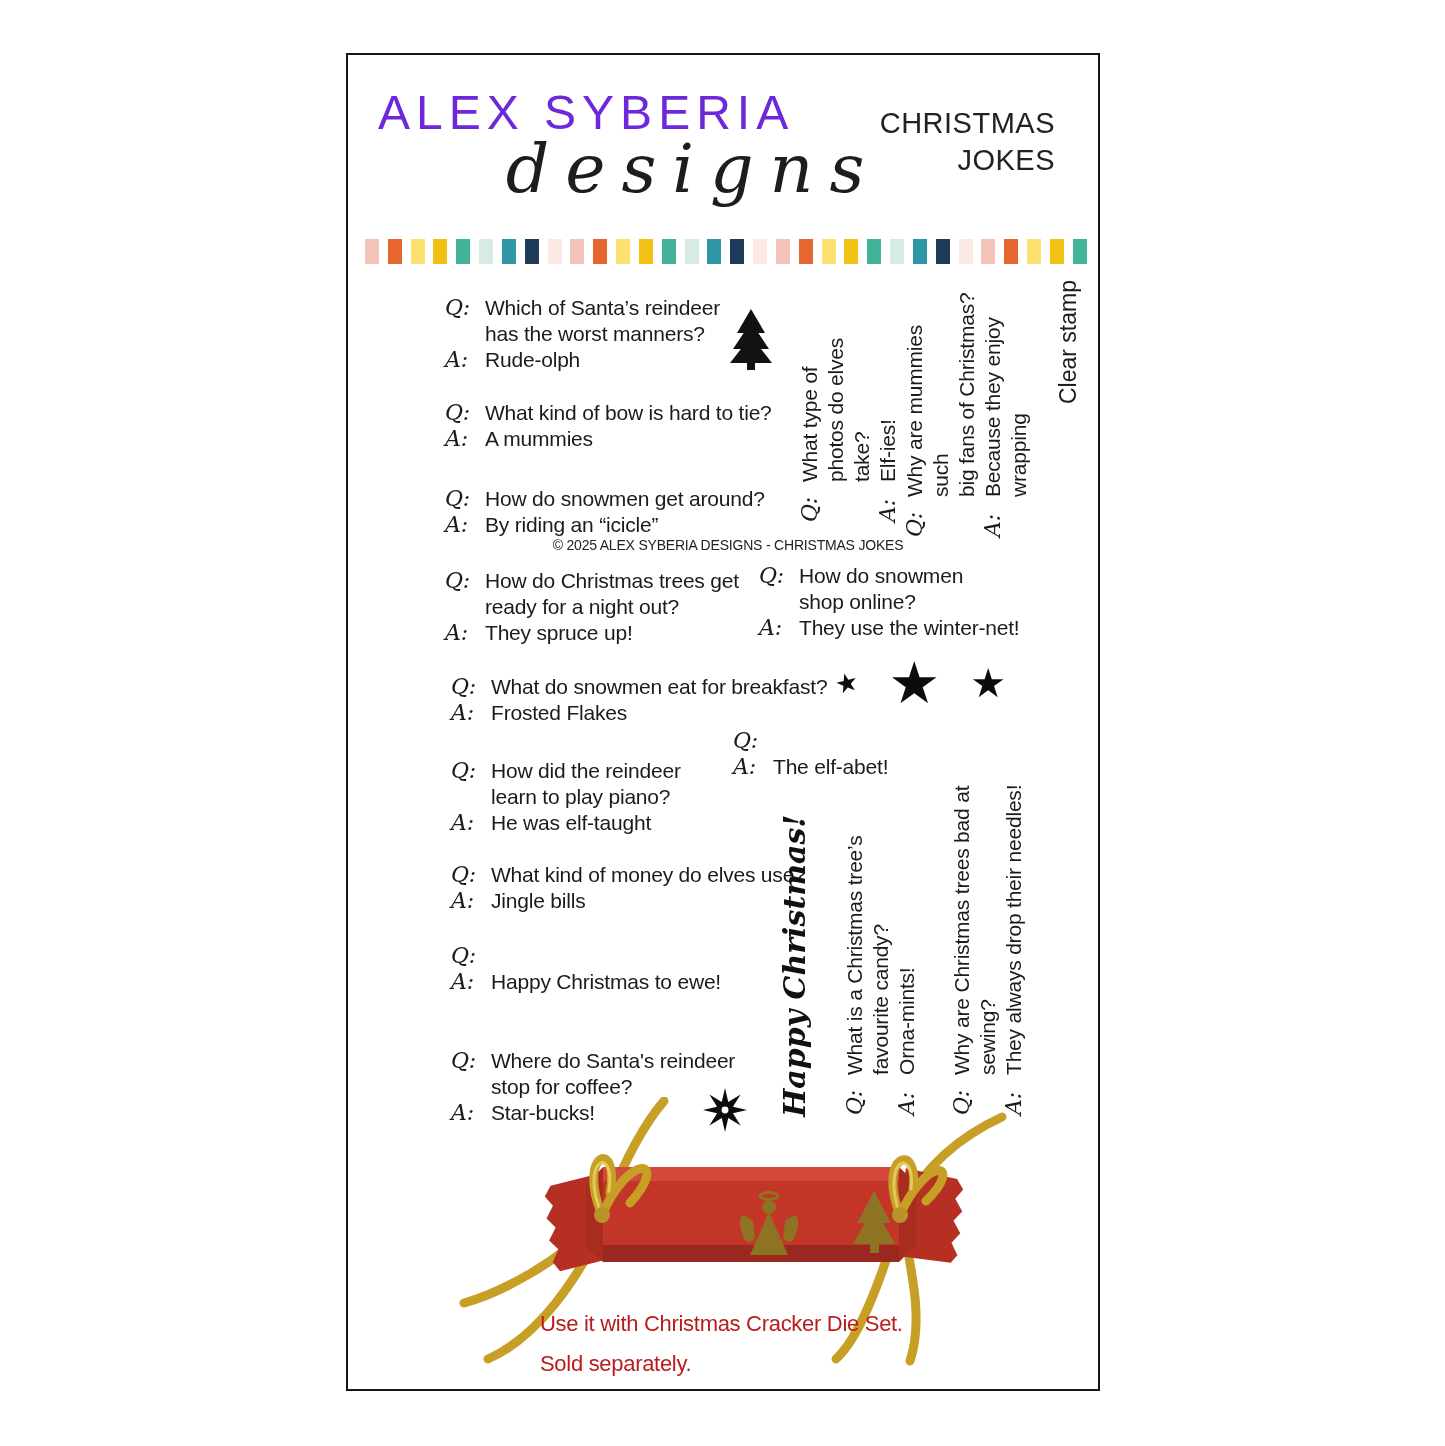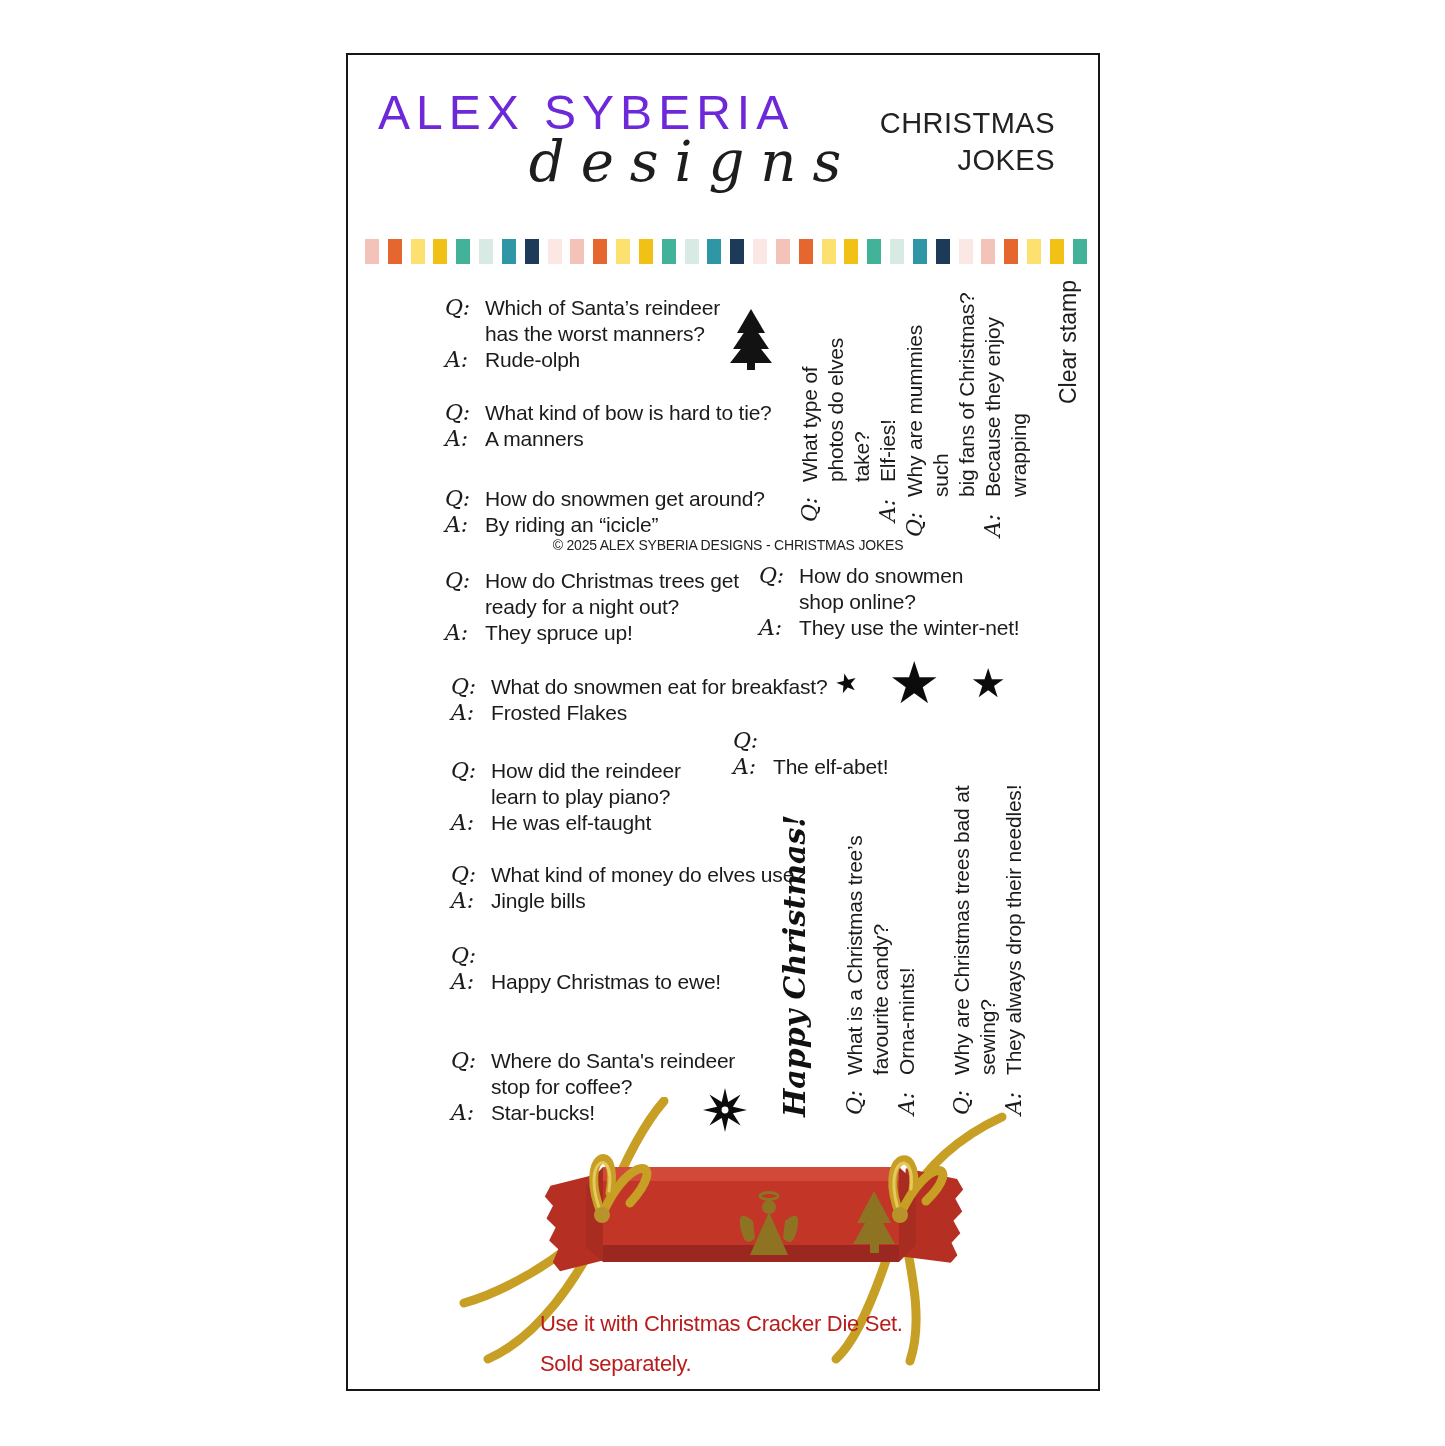--- a/index.html
+++ b/index.html
@@ -5,21 +5,21 @@
   html,body{margin:0;padding:0;background:#ffffff;}
   body{width:1445px;height:1446px;position:relative;overflow:hidden;
        font-family:"Liberation Sans",sans-serif;color:#1b1b1b;}
   .card{position:absolute;left:346px;top:53px;width:754px;height:1338px;
         background:#ffffff;border:2.5px solid #161616;box-sizing:border-box;}
 
   
   .brand-name{position:absolute;left:30px;width:540px;top:30px;text-align:left;
       font-size:48px;font-weight:400;letter-spacing:6px;color:#6d28d9;white-space:nowrap;}
   .brand-script{position:absolute;left:150px;width:390px;top:74px;text-align:center;
-      font-family:"DejaVu Serif",serif;font-style:italic;font-size:56px;
+      font-family:"DejaVu Serif",serif;font-style:italic;font-size:68px;
       letter-spacing:16px;color:#1d1d1d;}
   .title{position:absolute;right:43px;top:50px;text-align:right;font-size:29px;
       line-height:37px;font-weight:500;letter-spacing:0.5px;color:#222;margin-left:25px;}
 
   
   .stripe-band{position:absolute;left:17px;top:184px;width:722px;height:25px;
       display:flex;justify-content:space-between;}
   .stripe{width:14px;height:25px;}
 
   
@@ -122,21 +122,21 @@
     </div>
   </div>
 
   <div class="joke j2">
     <div class="line">
       <span class="qa">Q:</span>
       <span class="txt">What kind of bow is hard to tie?</span>
     </div>
     <div class="line">
       <span class="qa">A:</span>
-      <span class="txt">A manners</span>
+      <span class="txt">A mummies</span>
     </div>
   </div>
 
   <div class="joke j3">
     <div class="line">
       <span class="qa">Q:</span>
       <span class="txt">How do snowmen get around?</span>
     </div>
     <div class="line">
       <span class="qa">A:</span>

